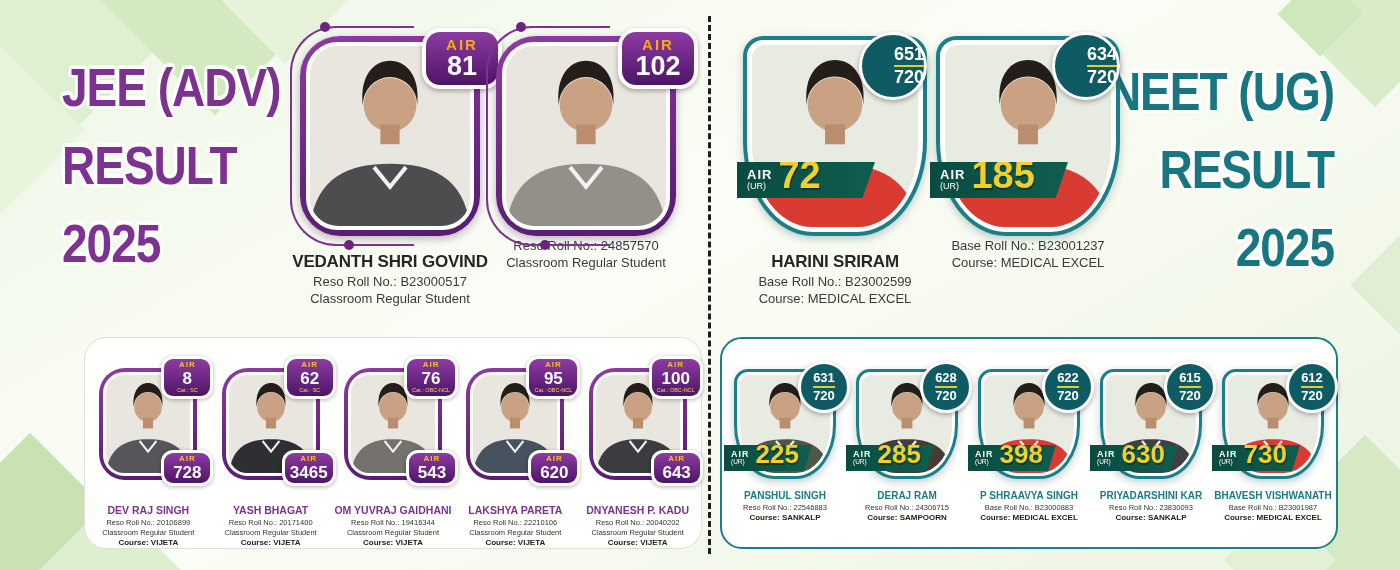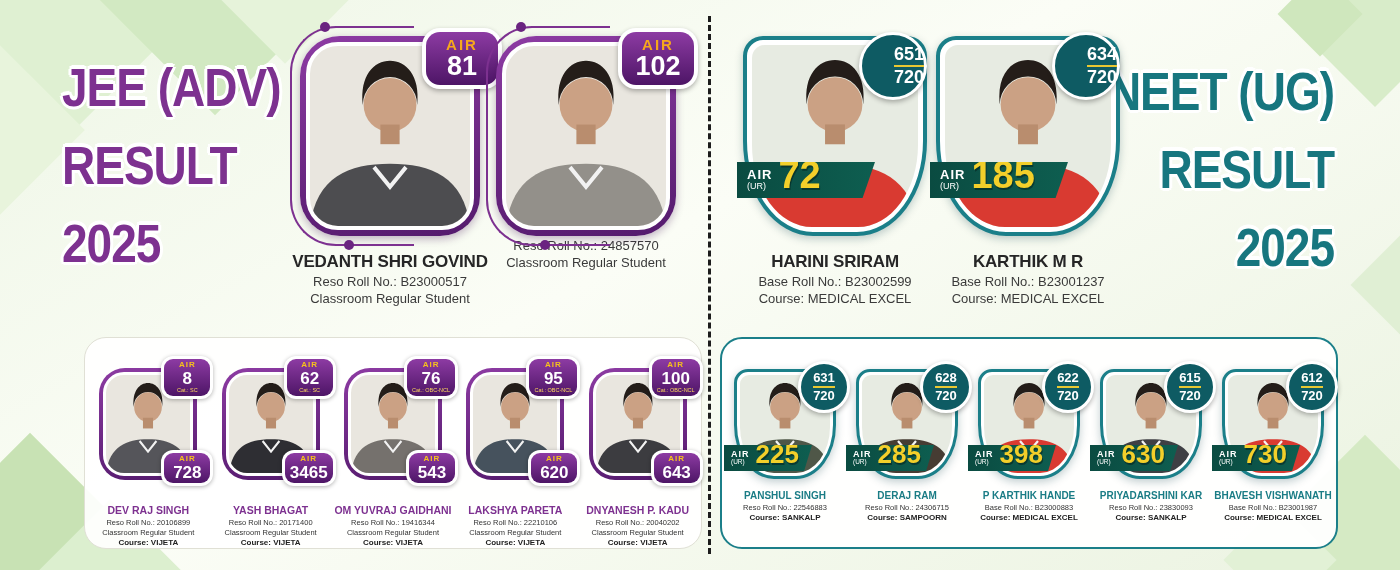--- a/index.html
+++ b/index.html
@@ -219,21 +219,20 @@
         <div>720</div>
       </div>
       <div class="banner lg">
         <div class="bn-l">
           <span class="bn-air">AIR</span>
           <span class="bn-ur">(UR)</span>
         </div>
         <div class="bn-num">185</div>
       </div>
     </div>
-    <div class="f-name">KARTHIK M R</div>
     <div class="f-roll">Base Roll No.: B23001237</div>
     <div class="f-type">Course: MEDICAL EXCEL</div>
   </div>
 
   <div class="panel panel-l">
 
     <div class="sm">
       <div class="sm-fw">
         <div class="jsm-frame">
           <div class="jphoto s" style="--shirt:#55555a">
@@ -482,21 +481,21 @@
           <div>720</div>
         </div>
         <div class="banner s">
           <div class="bn-l">
             <span class="bn-air">AIR</span>
             <span class="bn-ur">(UR)</span>
           </div>
           <div class="bn-num">398</div>
         </div>
       </div>
-      <div class="sm-name-n">P KARTHIK HANDE</div>
+      <div class="sm-name-n">P SHRAAVYA SINGH</div>
       <div class="sm-roll">Base Roll No.: B23000883</div>
       <div class="sm-course">Course: MEDICAL EXCEL</div>
     </div>
 
     <div class="sm">
       <div class="nsm-fw">
         <div class="nframe s">
           <div class="nphoto s" style="--shirt:#3f3f44">
             <svg viewBox="0 0 100 110" preserveAspectRatio="none">
                 <circle class="skin" cx="50" cy="36" r="16.5"></circle>

